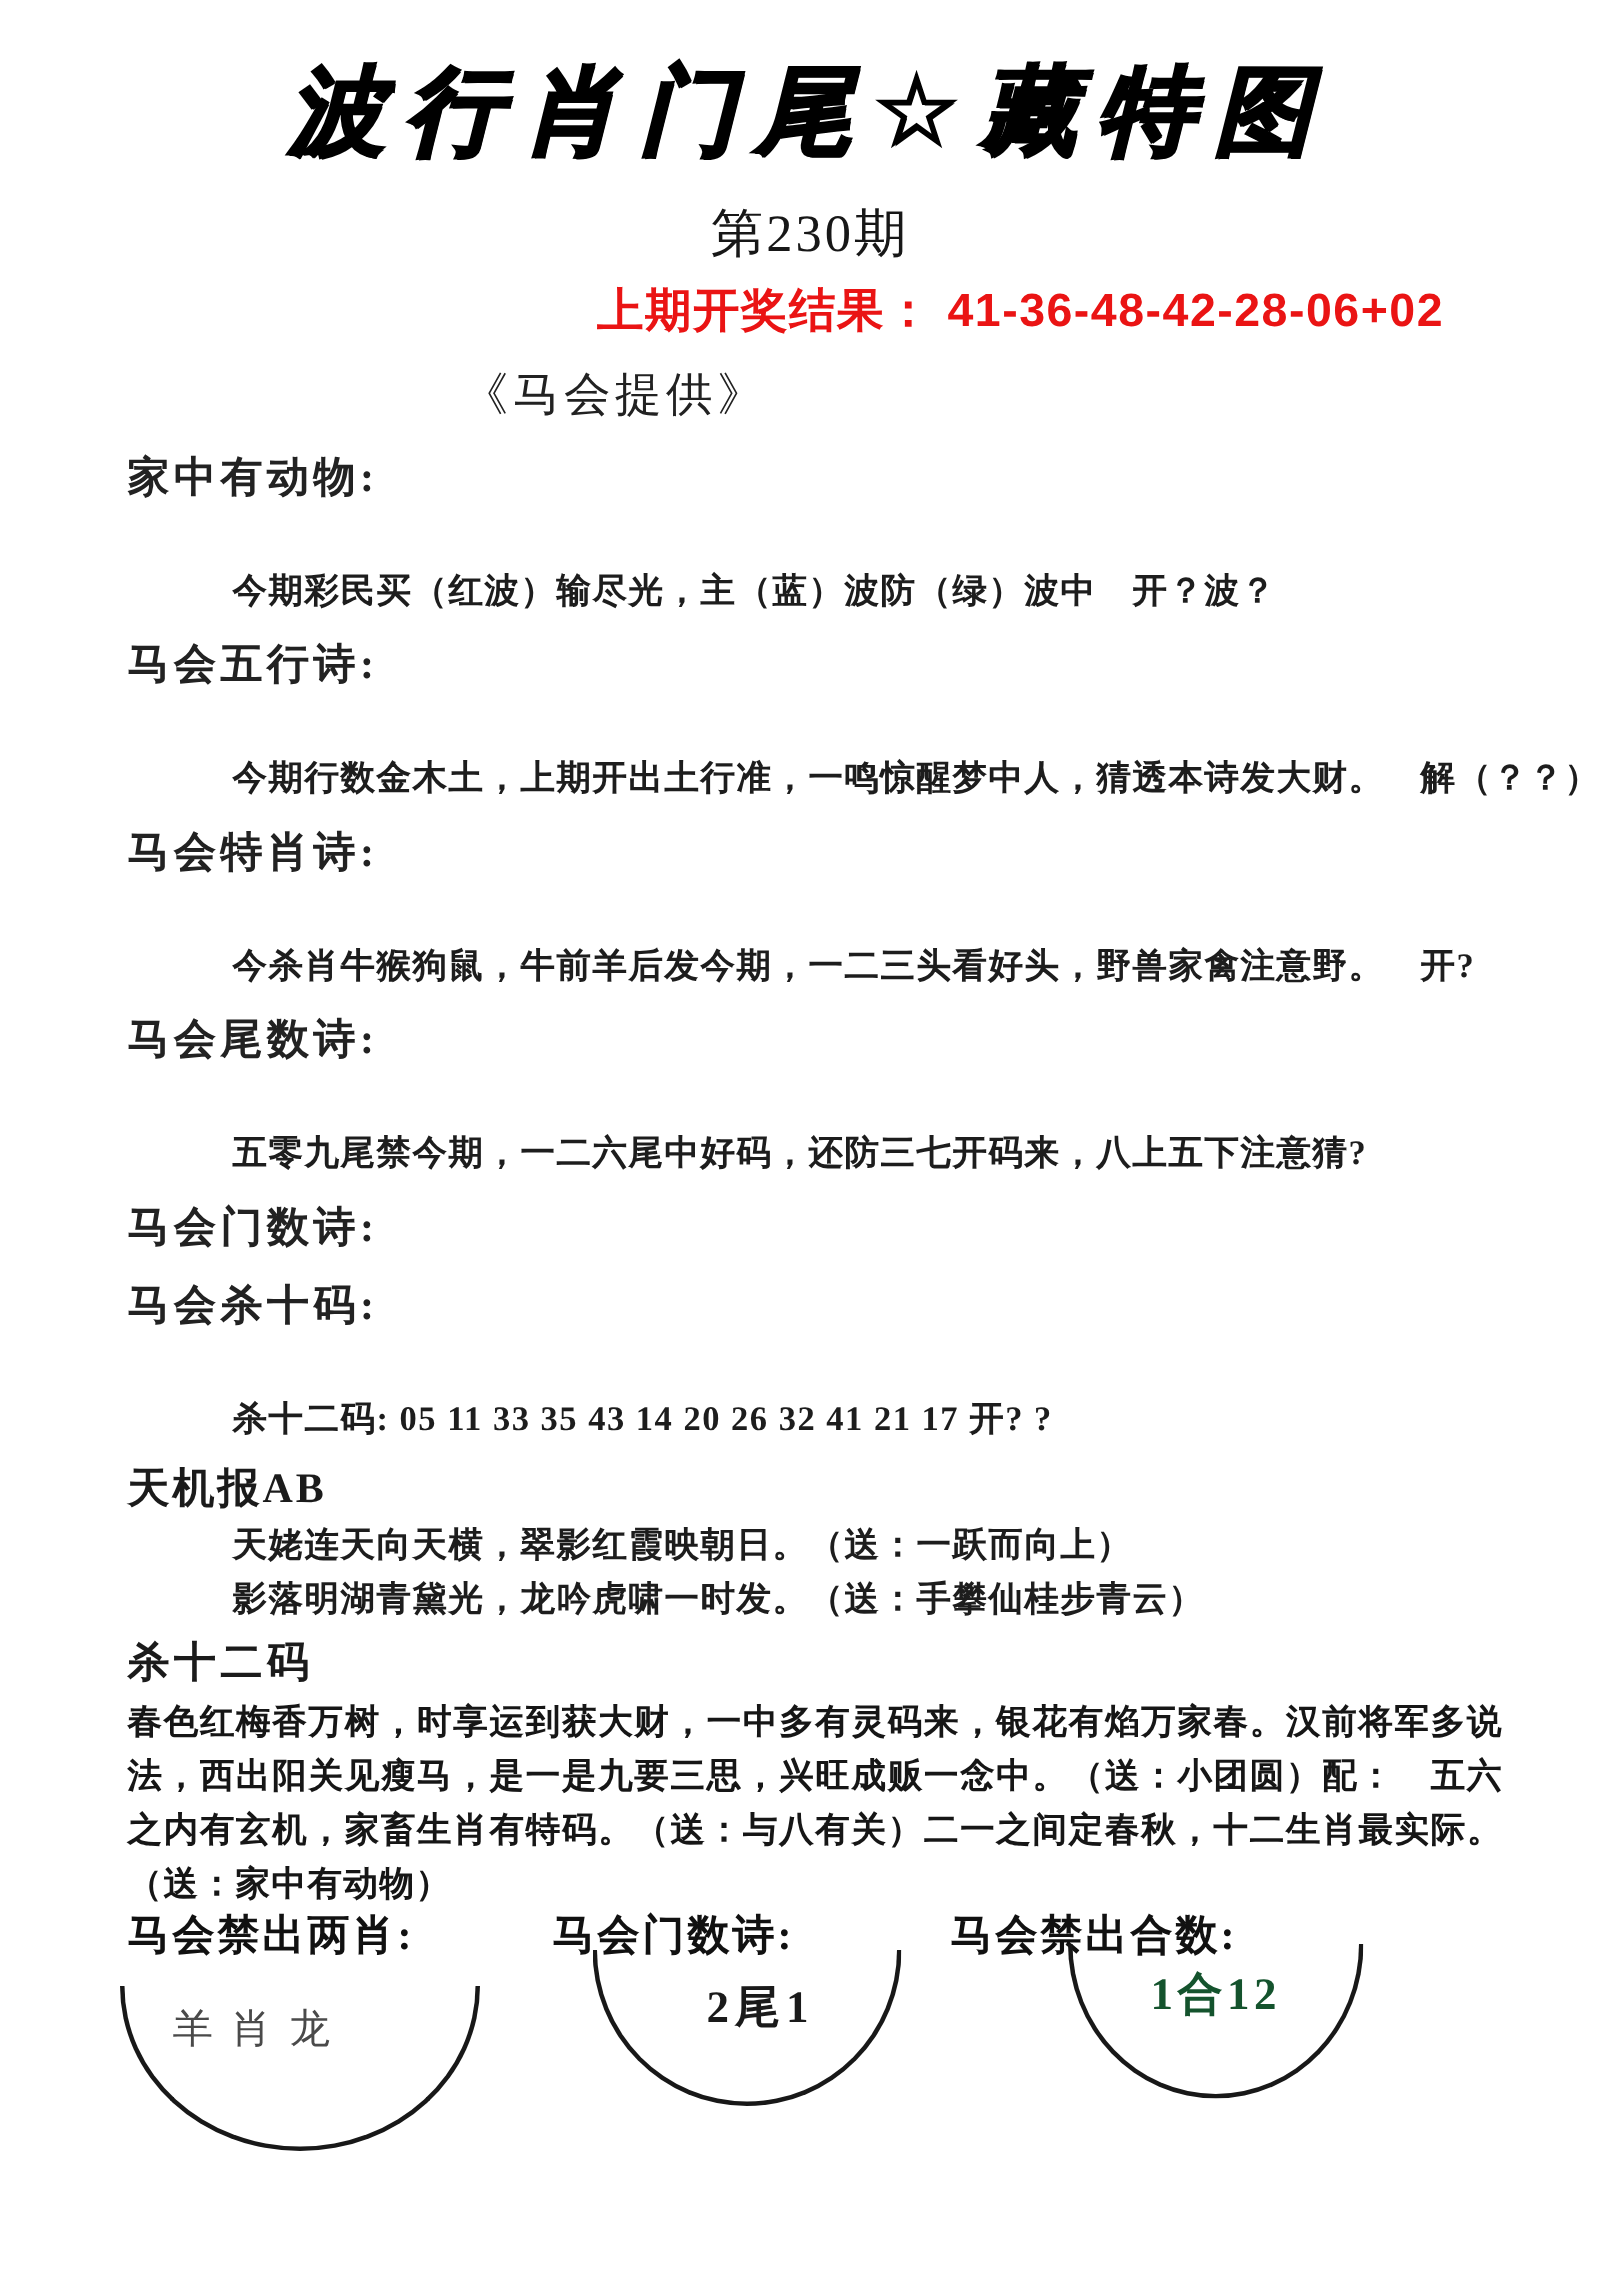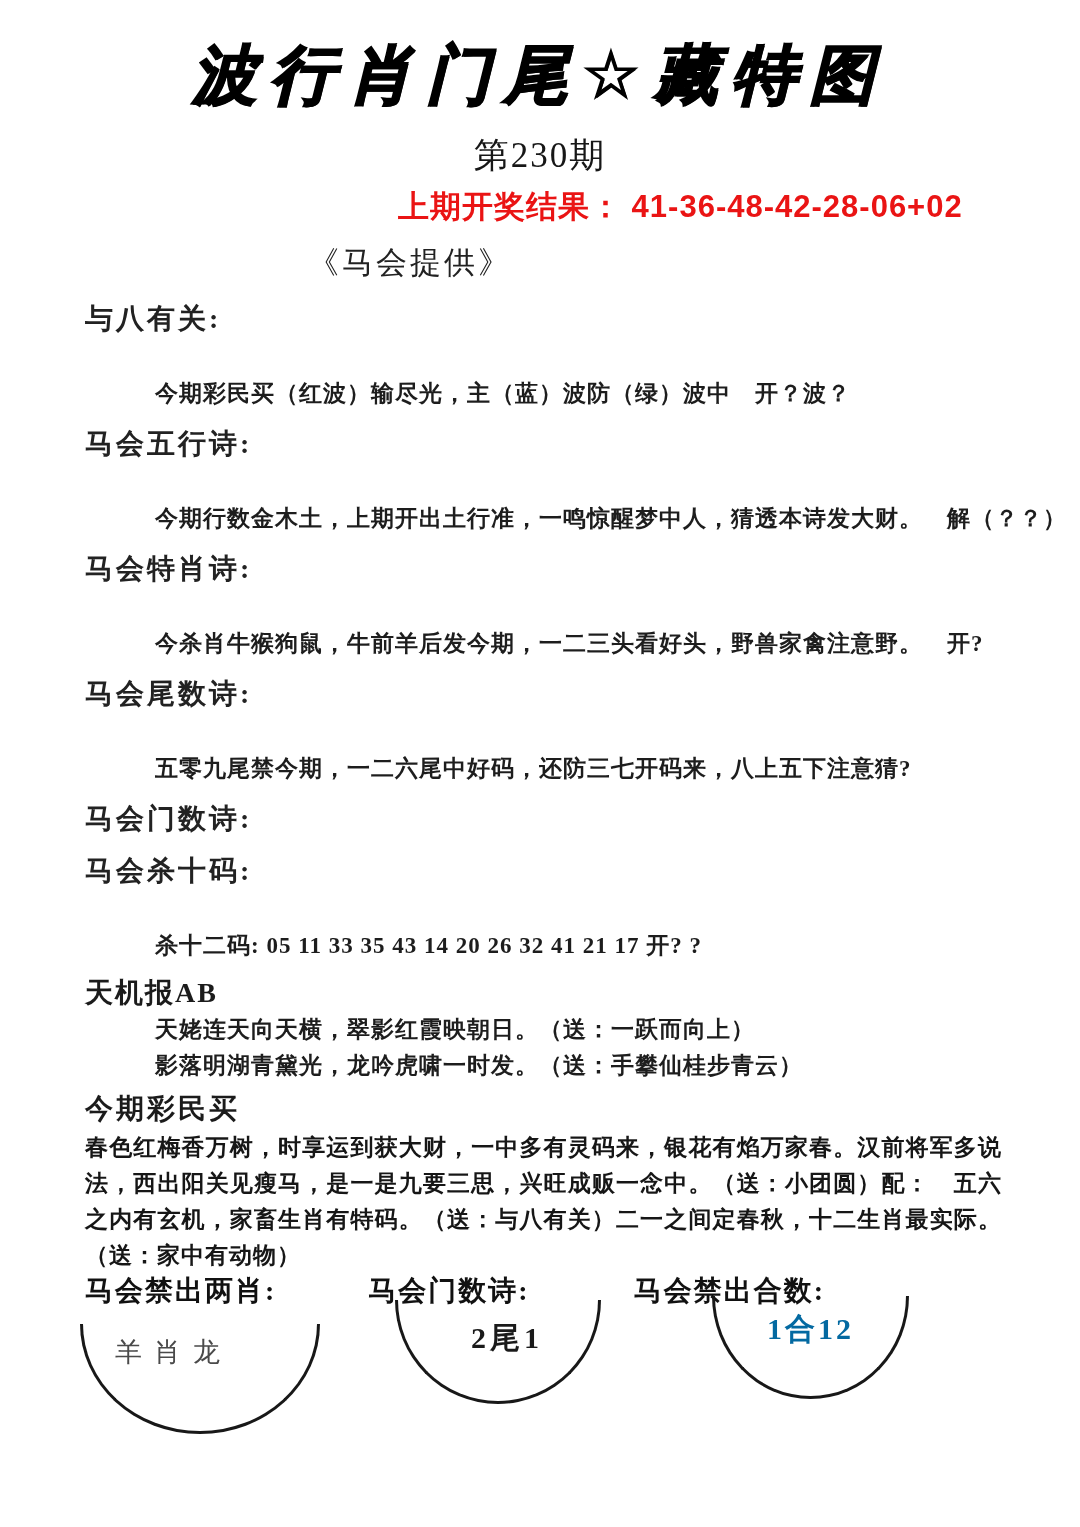--- a/index.html
+++ b/index.html
@@ -140,58 +140,58 @@
     text-align:center;
     font-size:30px;
     letter-spacing:4px;
     color:#1a1a1a;
   }
   .t3{
     left:0;right:0;top:13px;
     text-align:center;
     font-size:30px;
     letter-spacing:3px;
-    color:#0369a1;
+    color:#14532d;
   }
 </style>
 </head>
 <body>
 
 <div class="page">
 
   <h1 class="doc-title">波行肖门尾☆藏特图</h1>
 
   <div class="issue">第230期</div>
 
   <div class="lastdraw">上期开奖结果： 41-36-48-42-28-06+02</div>
 
   <div class="provider">《马会提供》</div>
 
-  <div class="sec-h first">与八有关:</div>
+  <div class="sec-h first">家中有动物:</div>
   <div class="sec-l">今期彩民买（红波）输尽光，主（蓝）波防（绿）波中　开？波？</div>
 
   <div class="sec-h">马会五行诗:</div>
   <div class="sec-l">今期行数金木土，上期开出土行准，一鸣惊醒梦中人，猜透本诗发大财。　解（？？）</div>
 
   <div class="sec-h">马会特肖诗:</div>
   <div class="sec-l">今杀肖牛猴狗鼠，牛前羊后发今期，一二三头看好头，野兽家禽注意野。　开?</div>
 
   <div class="sec-h">马会尾数诗:</div>
   <div class="sec-l">五零九尾禁今期，一二六尾中好码，还防三七开码来，八上五下注意猜?</div>
 
   <div class="sec-h">马会门数诗:</div>
 
   <div class="sec-h">马会杀十码:</div>
   <div class="sec-l">杀十二码: 05 11 33 35 43 14 20 26 32 41 21 17 开? ?</div>
 
   <div class="tj-h">天机报AB</div>
   <div class="tj-l">天姥连天向天横，翠影红霞映朝日。（送：一跃而向上）</div>
   <div class="tj-l">影落明湖青黛光，龙吟虎啸一时发。（送：手攀仙桂步青云）</div>
 
-  <div class="pj-h">今期彩民买</div>
+  <div class="pj-h">杀十二码</div>
   <div class="pj-p">春色红梅香万树，时享运到获大财，一中多有灵码来，银花有焰万家春。汉前将军多说法，西出阳关见瘦马，是一是九要三思，兴旺成贩一念中。（送：小团圆）配：　五六之内有玄机，家畜生肖有特码。（送：与八有关）二一之间定春秋，十二生肖最实际。（送：家中有动物）</div>
 
   <div class="forbid-row">
     <span class="f1">马会禁出两肖:</span>
     <span class="f2">马会门数诗:</span>
     <span class="f3">马会禁出合数:</span>
   </div>
 
   <div class="arc" id="arc1">
     <span class="arc-text t1">羊肖龙</span>

